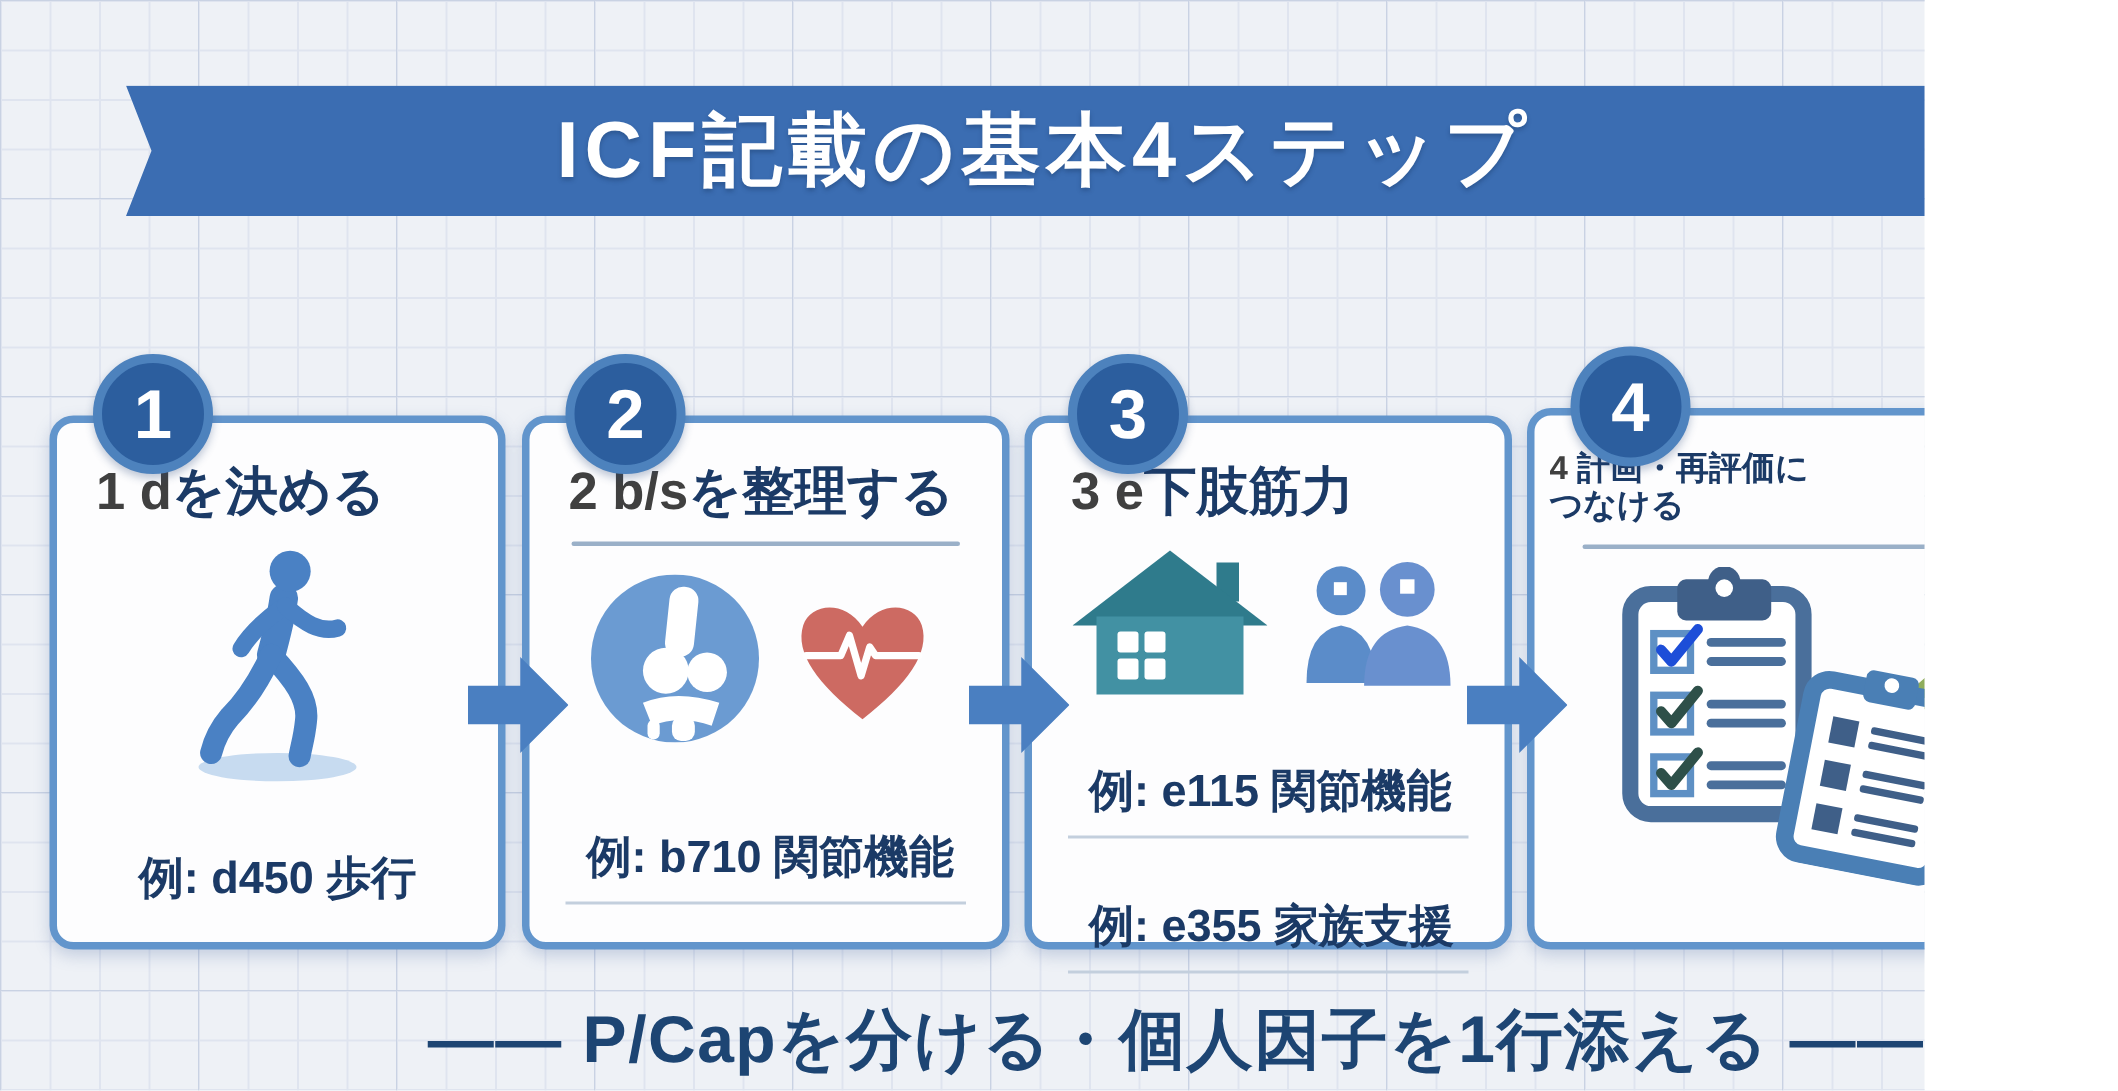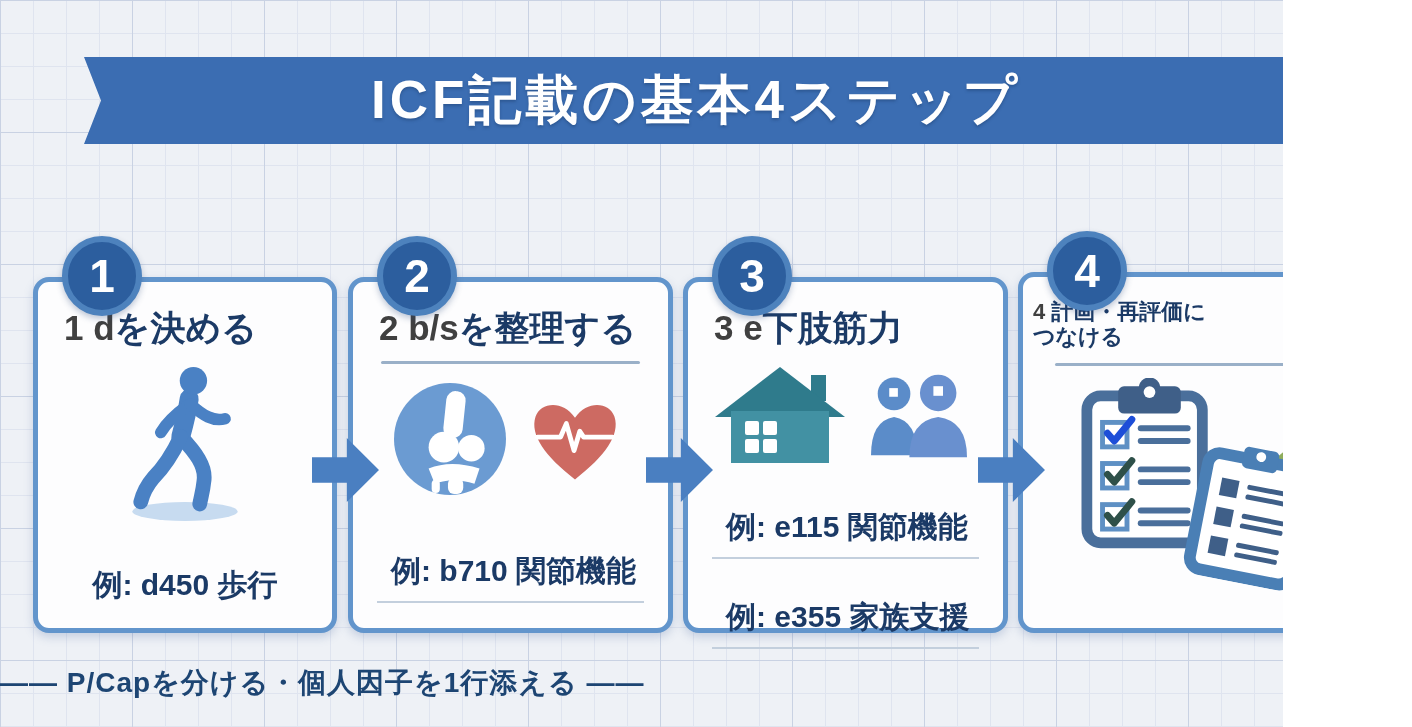--- a/index.html
+++ b/index.html
@@ -68,22 +68,22 @@
   .arrow1{left:312px;}
   .arrow2{left:646px;}
   .arrow3{left:978px;}
   
   .g4{position:relative;flex:1;margin-top:4px;}
   .g4 .main-clip{position:absolute;left:58px;top:8px;}
   .g4 .small-clip{position:absolute;left:168px;top:76px;transform:rotate(11deg);}
   .g4 .up-arrow{position:absolute;left:232px;top:-4px;}
   
   .footer{
-    position:absolute;left:0;top:664px;width:100%;text-align:left;
-    font-size:28px;font-weight:bold;color:#1d4573;letter-spacing:1px;
+    position:absolute;left:0;top:664px;width:100%;text-align:right;
+    font-size:44px;font-weight:bold;color:#1d4573;letter-spacing:1px;
   }
 </style>
 </head>
 <body>
 
 <div class="stage">
 
   <div class="banner">
     <div class="banner-title">ICF記載の基本4ステップ</div>
   </div>

